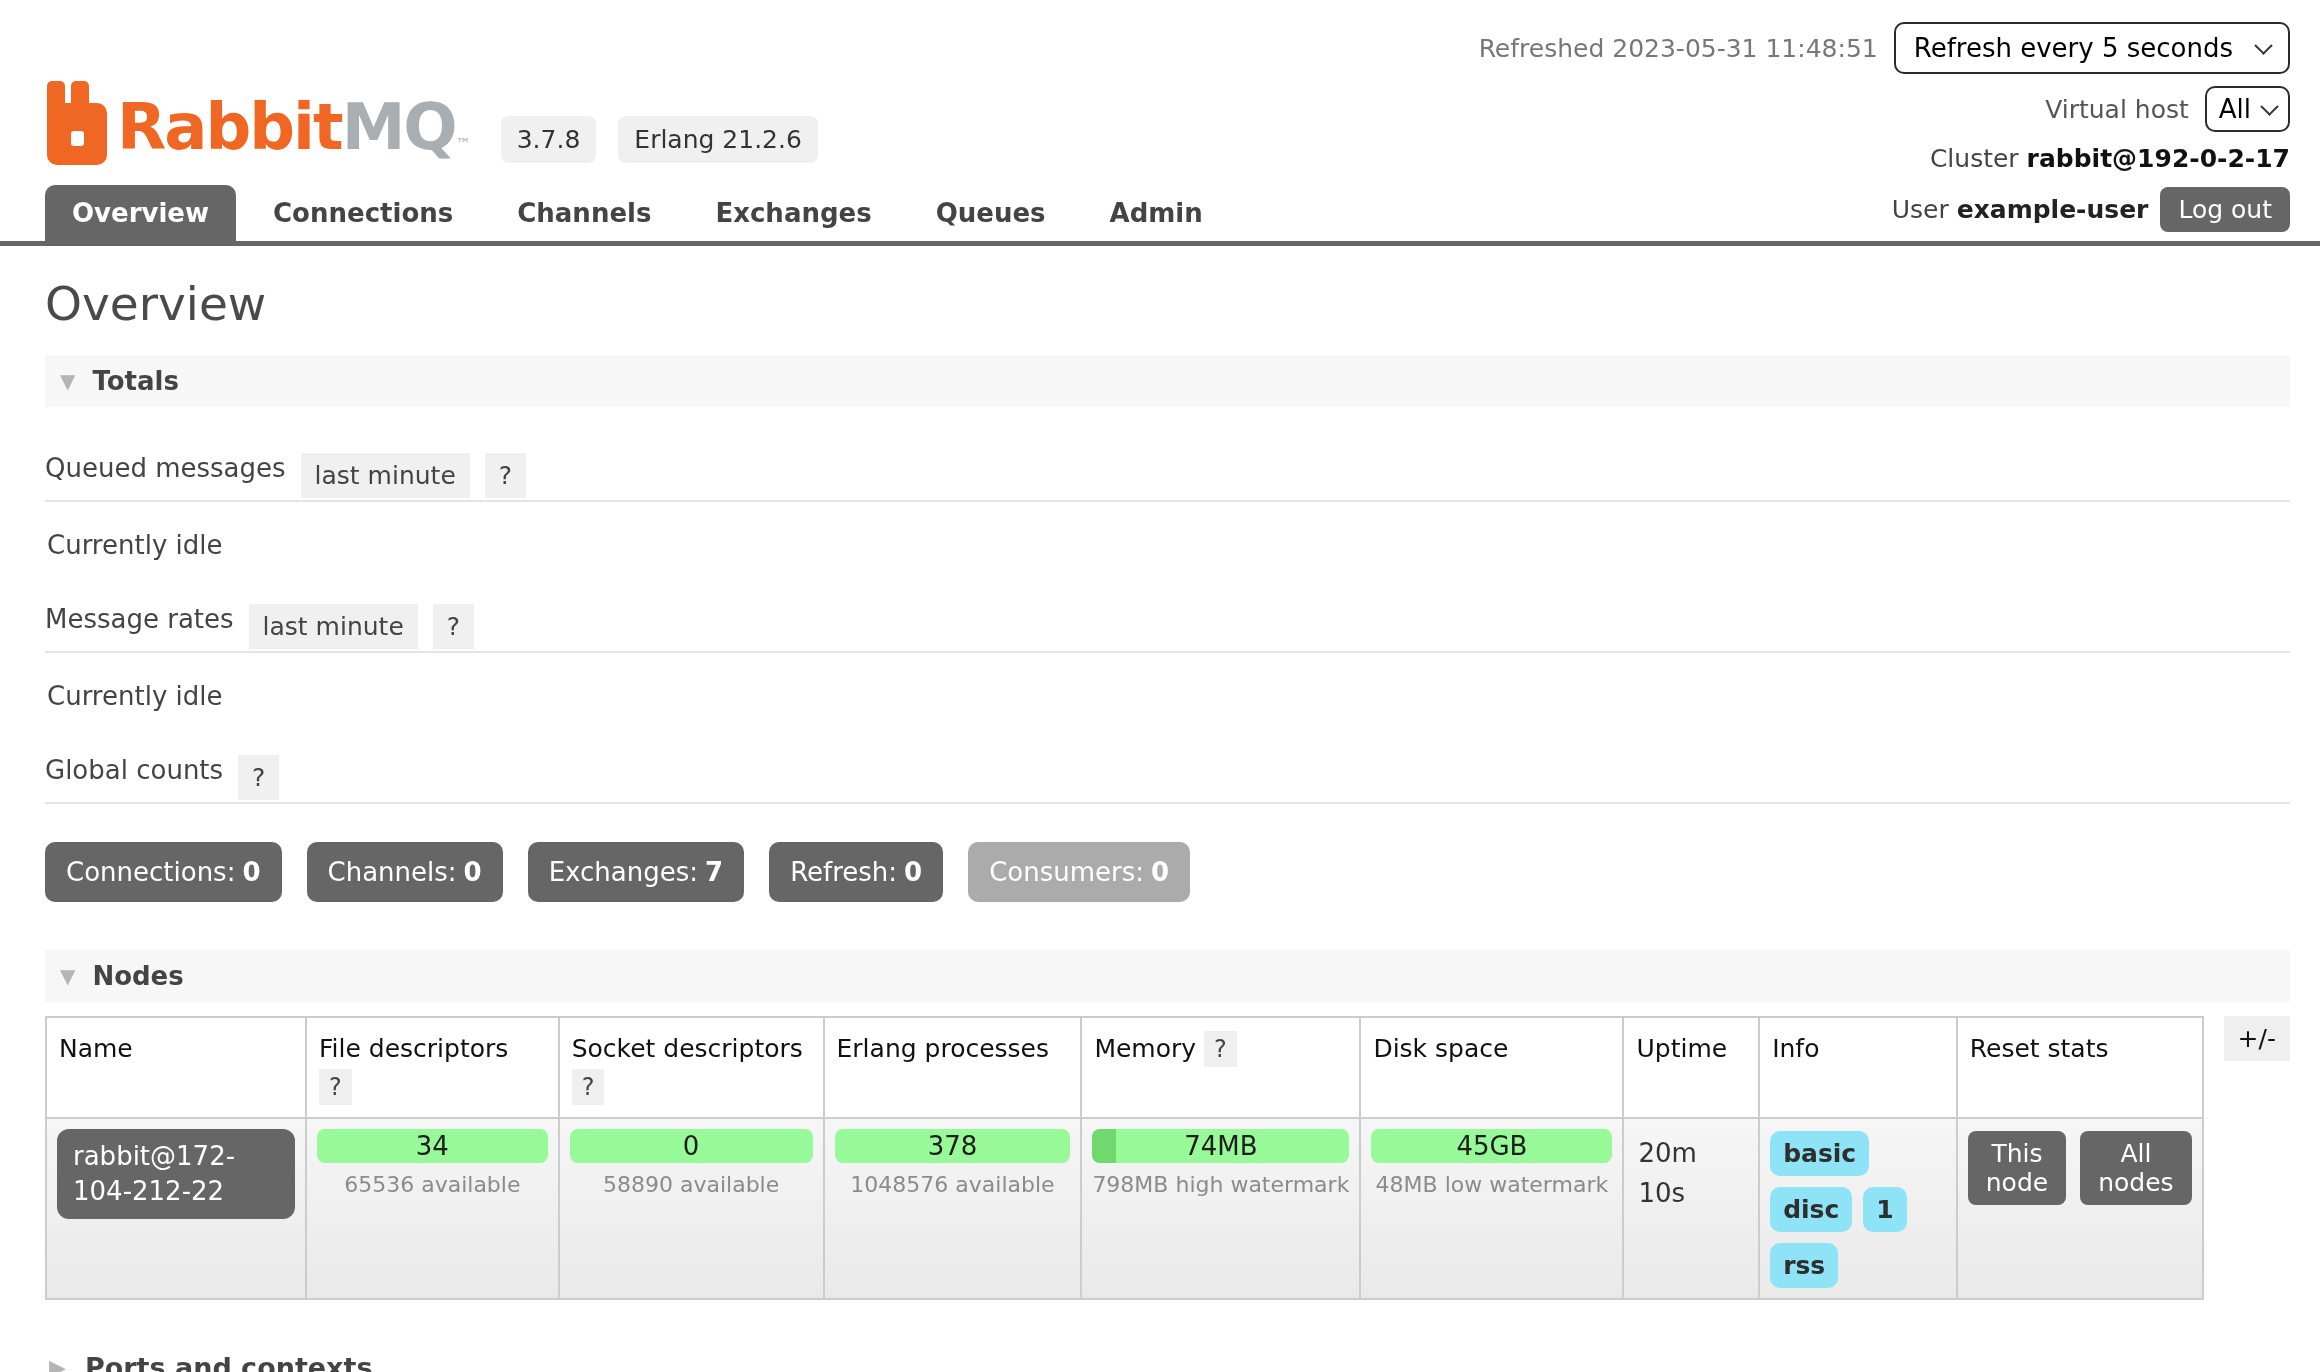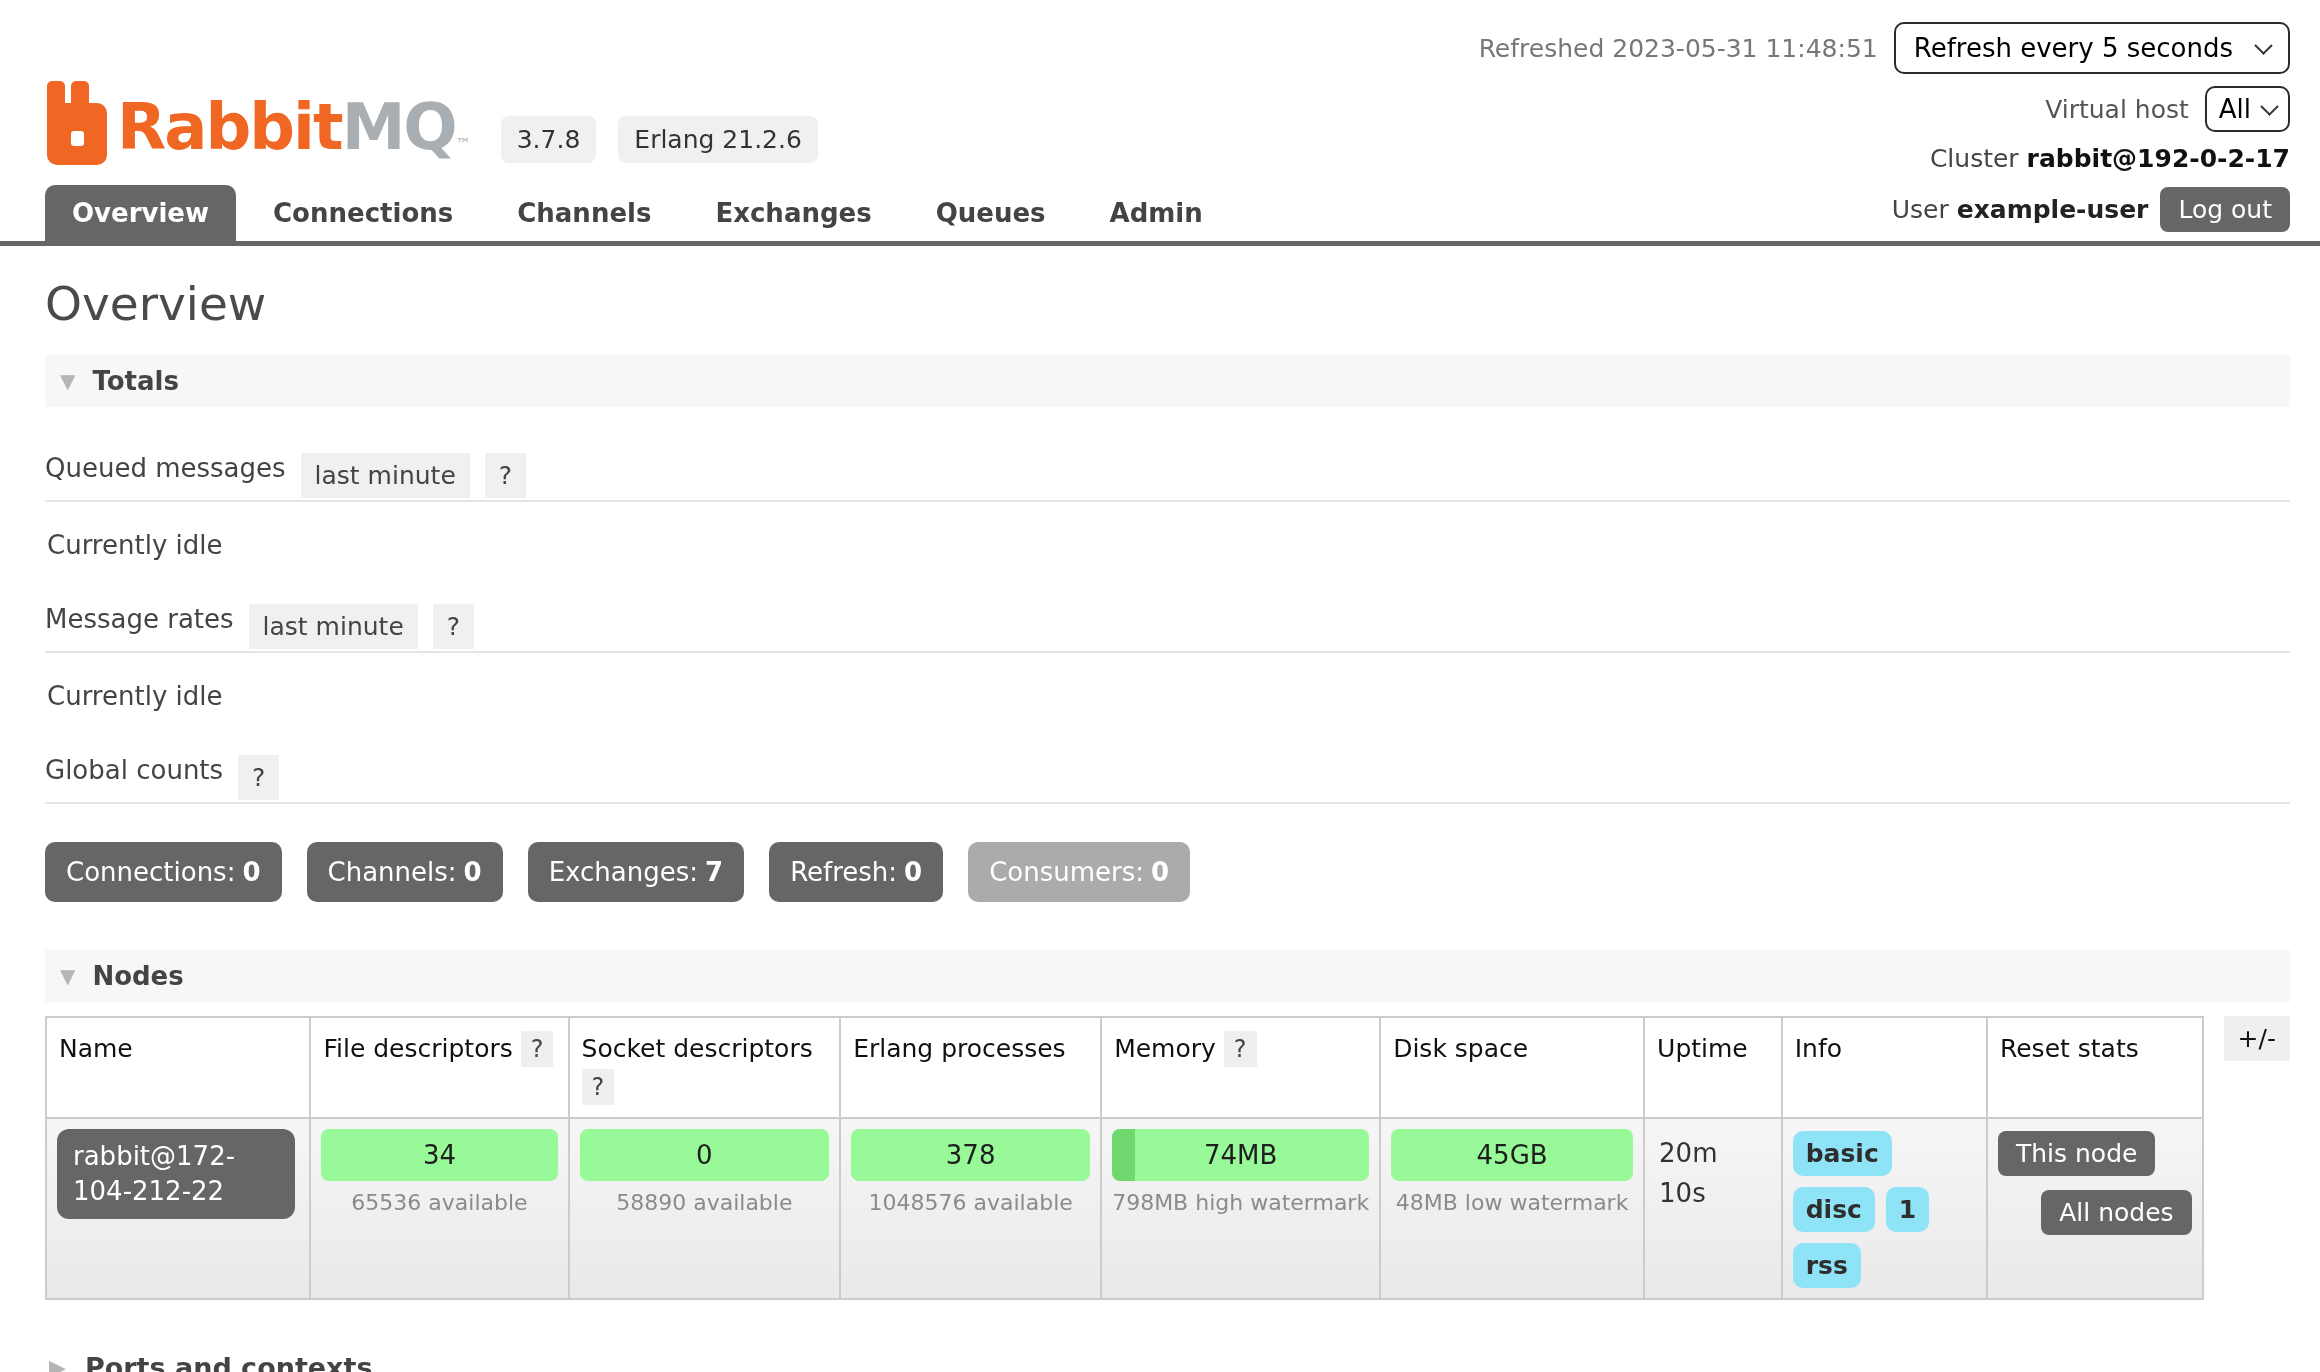--- a/index.html
+++ b/index.html
@@ -66,29 +66,29 @@
   table.nodes { border-collapse: collapse; table-layout: fixed; }
   table.nodes th, table.nodes td { border: 2px solid #ccc; }
   table.nodes th { font-weight: 400; font-size: 25px; color: #111; text-align: left; vertical-align: top;
                    padding: 12px 12px; height: 86px; background: #fff; line-height: 1.5; }
   table.nodes td { padding: 10px; vertical-align: top; height: 128px;
                    background: linear-gradient(#f6f6f6, #e9e9e9); }
   .th-chip { background: #efefef; padding: 4px 10px; font-size: 24px; color: #444; cursor: pointer; }
   .node-badge { display: inline-block; background: #666; color: #fff; border-radius: 12px;
                 padding: 10px 16px; font-size: 26px; line-height: 1.35; max-width: 238px;
                 overflow-wrap: break-word; cursor: pointer; }
-  .bar { position: relative; background: #98f998; border-radius: 8px; height: 52px; display: flex;
+  .bar { position: relative; background: #98f998; border-radius: 8px; height: 34px; display: flex;
          align-items: center; justify-content: center; font-size: 26px; color: #1e1e1e; overflow: hidden; }
   .bar .fill { position: absolute; left: 0; top: 0; bottom: 0; background: #6fd96f; }
   .bar span { position: relative; }
   .sub { text-align: center; font-size: 22px; color: #8b8b8b; margin-top: 9px; white-space: nowrap; }
   .uptime { font-size: 26px; color: #333; width: 75px; line-height: 1.55; padding: 4px 0 0 4px; }
   .ibadges { display: flex; flex-wrap: wrap; gap: 11px; padding-top: 2px; }
   .ibadge { background: #8ee3f7; border-radius: 10px; padding: 8px 13px; font-size: 25px; color: #2e2e2e; font-weight: bold; }
-  .reset-cell { display: flex; flex-direction: column; gap: 14px; padding-top: 2px; }
+  .reset-cell { display: flex; flex-direction: row; gap: 14px; padding-top: 2px; }
   .reset-cell .btn-dark:first-child { align-self: flex-start; }
   .reset-cell .btn-dark:last-child { align-self: flex-end; }
   .plusminus { background: #efefef; padding: 8px 14px; font-size: 25px; color: #111; cursor: pointer; }
 
   .collapsed-sec { display: flex; gap: 19px; align-items: center; font-weight: bold; font-size: 27px;
                    color: #444; margin: 52px 0 0 4px; cursor: pointer; }
   .collapsed-sec .tri { font-size: 22px; }
 </style>
 </head>
 <body>

